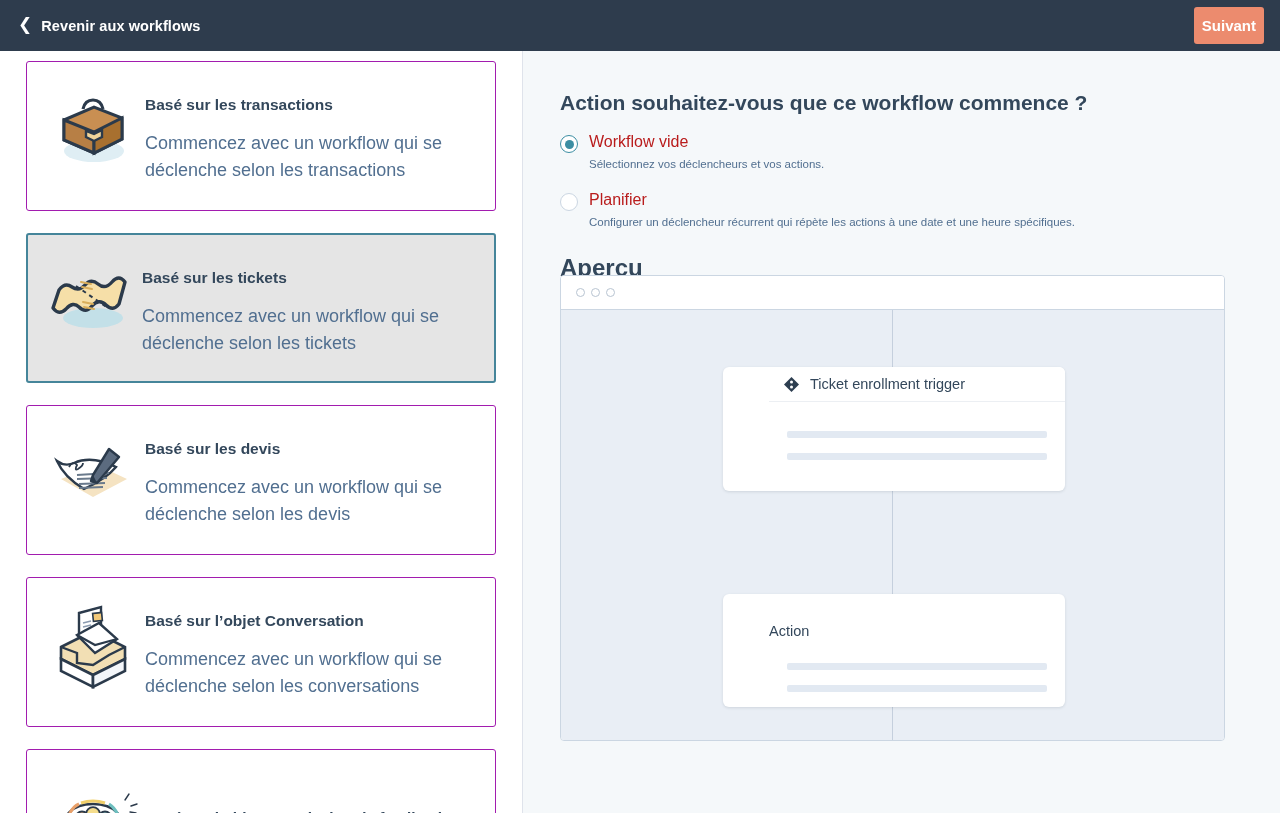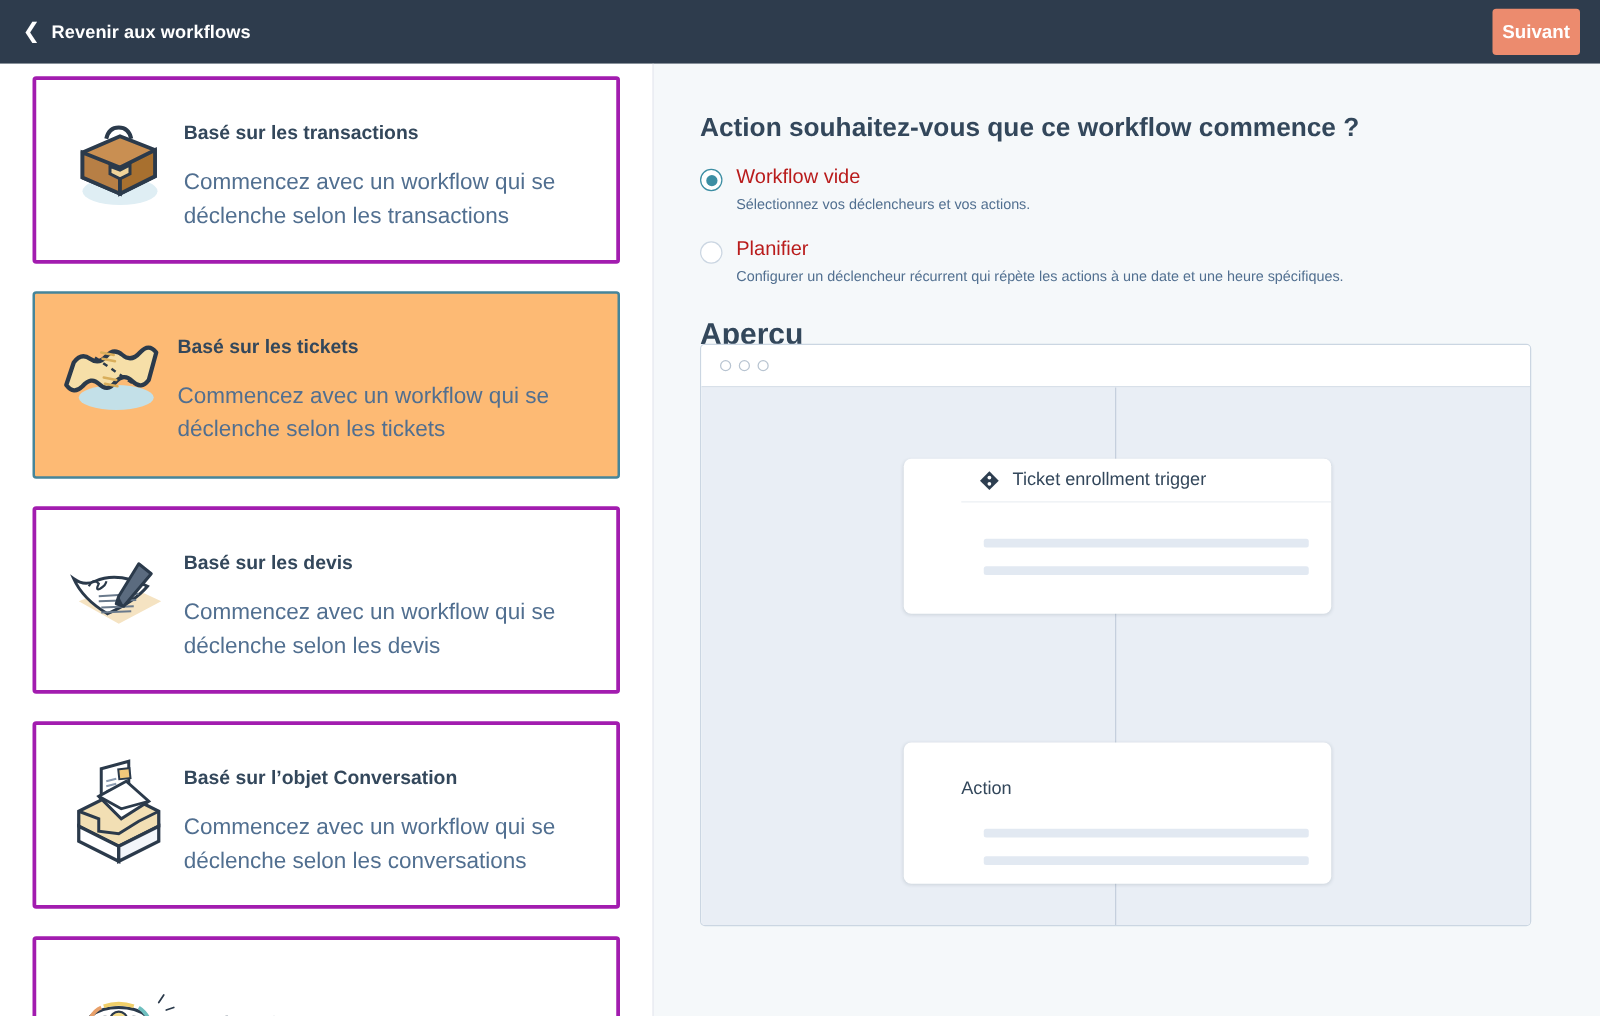--- a/index.html
+++ b/index.html
@@ -48,32 +48,32 @@
   }
   #right-pane {
     width: 757px; height: 762px; background: #f5f8fa;
     overflow: hidden; position: relative;
   }
 
   
   #card-list { padding: 10px 26px 0 26px; }
   .card {
     position: relative;
-    border: 3px solid #a21caf;
+    border: 1px solid #a21caf;
     border-radius: 3px;
     background: #ffffff;
     margin-bottom: 22px;
     padding: 20px 18px 20px 18px;
     display: flex; align-items: flex-start; gap: 4px;
     cursor: pointer;
     min-height: 150px;
   }
   .card.selected {
     border: 2px solid #45859a;
-    background: #fdba74;
+    background: #e5e5e5;
   }
   .card .art {
     width: 96px; min-width: 96px; height: 96px;
     display: flex; align-items: center; justify-content: center;
   }
   .card.selected .art { width: 92px; min-width: 92px; }
   .card .txt { padding-top: 13px; }
   .card .title {
     font-size: 15.5px; font-weight: bold; color: #33475b;
     margin-bottom: 16px; line-height: 1.25;

